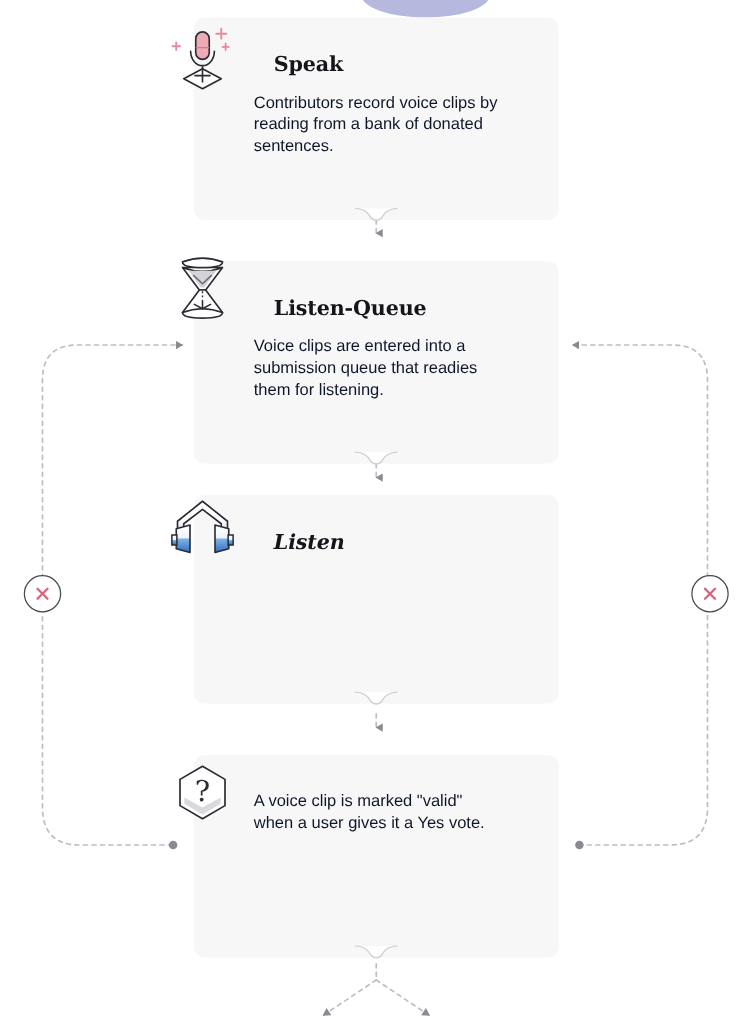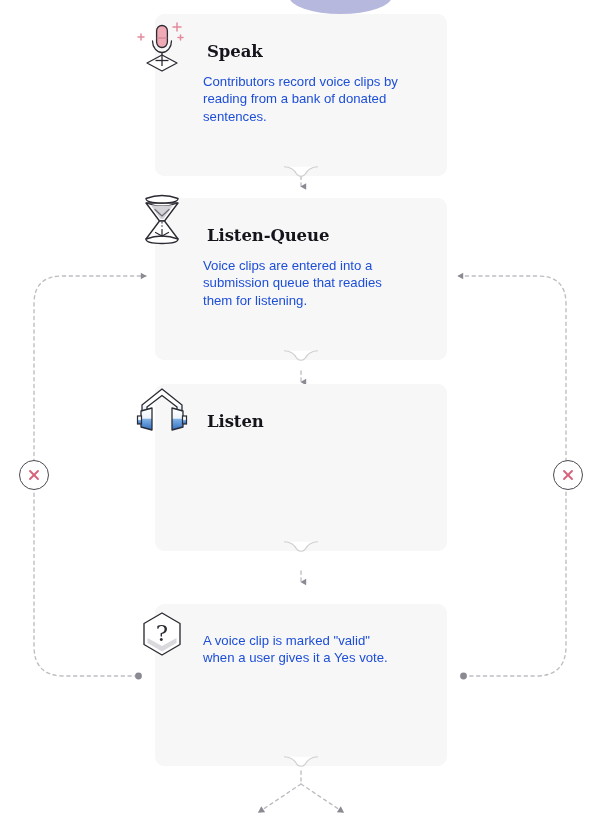--- a/index.html
+++ b/index.html
@@ -57,27 +57,27 @@
     position: relative;
     padding: 28px 20px 22px 48px;
   }
   .card-title {
     font-family: "DejaVu Serif", "Liberation Serif", serif;
     font-weight: 700;
     font-size: 16.5px;
     line-height: 1.2;
     color: #14141a;
     letter-spacing: -0.1px;
-    margin: 0 0 11px 4px;
+    margin: 0 0 11px 16px;
   }
   .card-body {
     font-family: "Liberation Sans", sans-serif;
     font-size: 13.2px;
     line-height: 17.4px;
-    color: #1d4ed8;
+    color: #0f172a;
     margin: 0;
     max-width: 200px;
   }
 
   
   .notch {
     position: absolute;
     left: 50%;
     bottom: -1px;
     transform: translateX(-50%);
@@ -180,21 +180,21 @@
         </svg>
       </div>
       <h3 class="card-title">Speak</h3>
       <p class="card-body">Contributors record voice clips by reading from a bank of donated sentences.</p>
     </div>
     <svg class="notch" viewBox="0 0 34 11">
       <path d="M0,0.7 Q9,0.7 13,8.5 Q17,12 21,8.5 Q25,0.7 34,0.7" fill="#ffffff" stroke="#cfcfd4" stroke-width="1.1" stroke-linejoin="round"></path>
     </svg>
   </div>
 
-  <div class="card" style="top:198px; height:162px;">
+  <div class="card" style="top:209px; height:162px;">
     <div class="card-inner">
 
       <div class="icon-wrap" style="top:-7px;">
         <svg viewBox="0 0 58 58" width="58" height="58">
 
           <path d="M13,12 L45,12 L31.5,30 L26.5,30 Z" fill="#ffffff" stroke="#2b2b33" stroke-width="1.35" stroke-linejoin="round"></path>
           <path d="M13,12 Q29,18 45,12" fill="none" stroke="#2b2b33" stroke-width="1.25"></path>
           <path d="M13,7.5 Q29,1.5 45,7.5 Q45,12 29,12 Q13,12 13,7.5 Z" fill="#ffffff" stroke="#2b2b33" stroke-width="1.35" stroke-linejoin="round"></path>
 
           <path d="M18,14.5 L40,14.5 L30.5,28 L27.5,28 Z" fill="#d3d3d8"></path>
@@ -213,21 +213,21 @@
         </svg>
       </div>
       <h3 class="card-title">Listen-Queue</h3>
       <p class="card-body">Voice clips are entered into a submission queue that readies them for listening.</p>
     </div>
     <svg class="notch" viewBox="0 0 34 11">
       <path d="M0,0.7 Q9,0.7 13,8.5 Q17,12 21,8.5 Q25,0.7 34,0.7" fill="#ffffff" stroke="#cfcfd4" stroke-width="1.1" stroke-linejoin="round"></path>
     </svg>
   </div>
 
-  <div class="card" style="top:384px; height:167px;">
+  <div class="card" style="top:396px; height:167px;font-style:italic;">
     <div class="card-inner">
 
       <div class="icon-wrap" style="top:-1px;">
         <defs></defs>
         <svg viewBox="0 0 58 58" width="58" height="58">
           <defs>
             <linearGradient id="cupGrad" x1="0" y1="0" x2="0" y2="1">
               <stop offset="0%" stop-color="#ffffff"></stop>
               <stop offset="46%" stop-color="#eef4fb"></stop>
               <stop offset="52%" stop-color="#7eb0e4"></stop>

